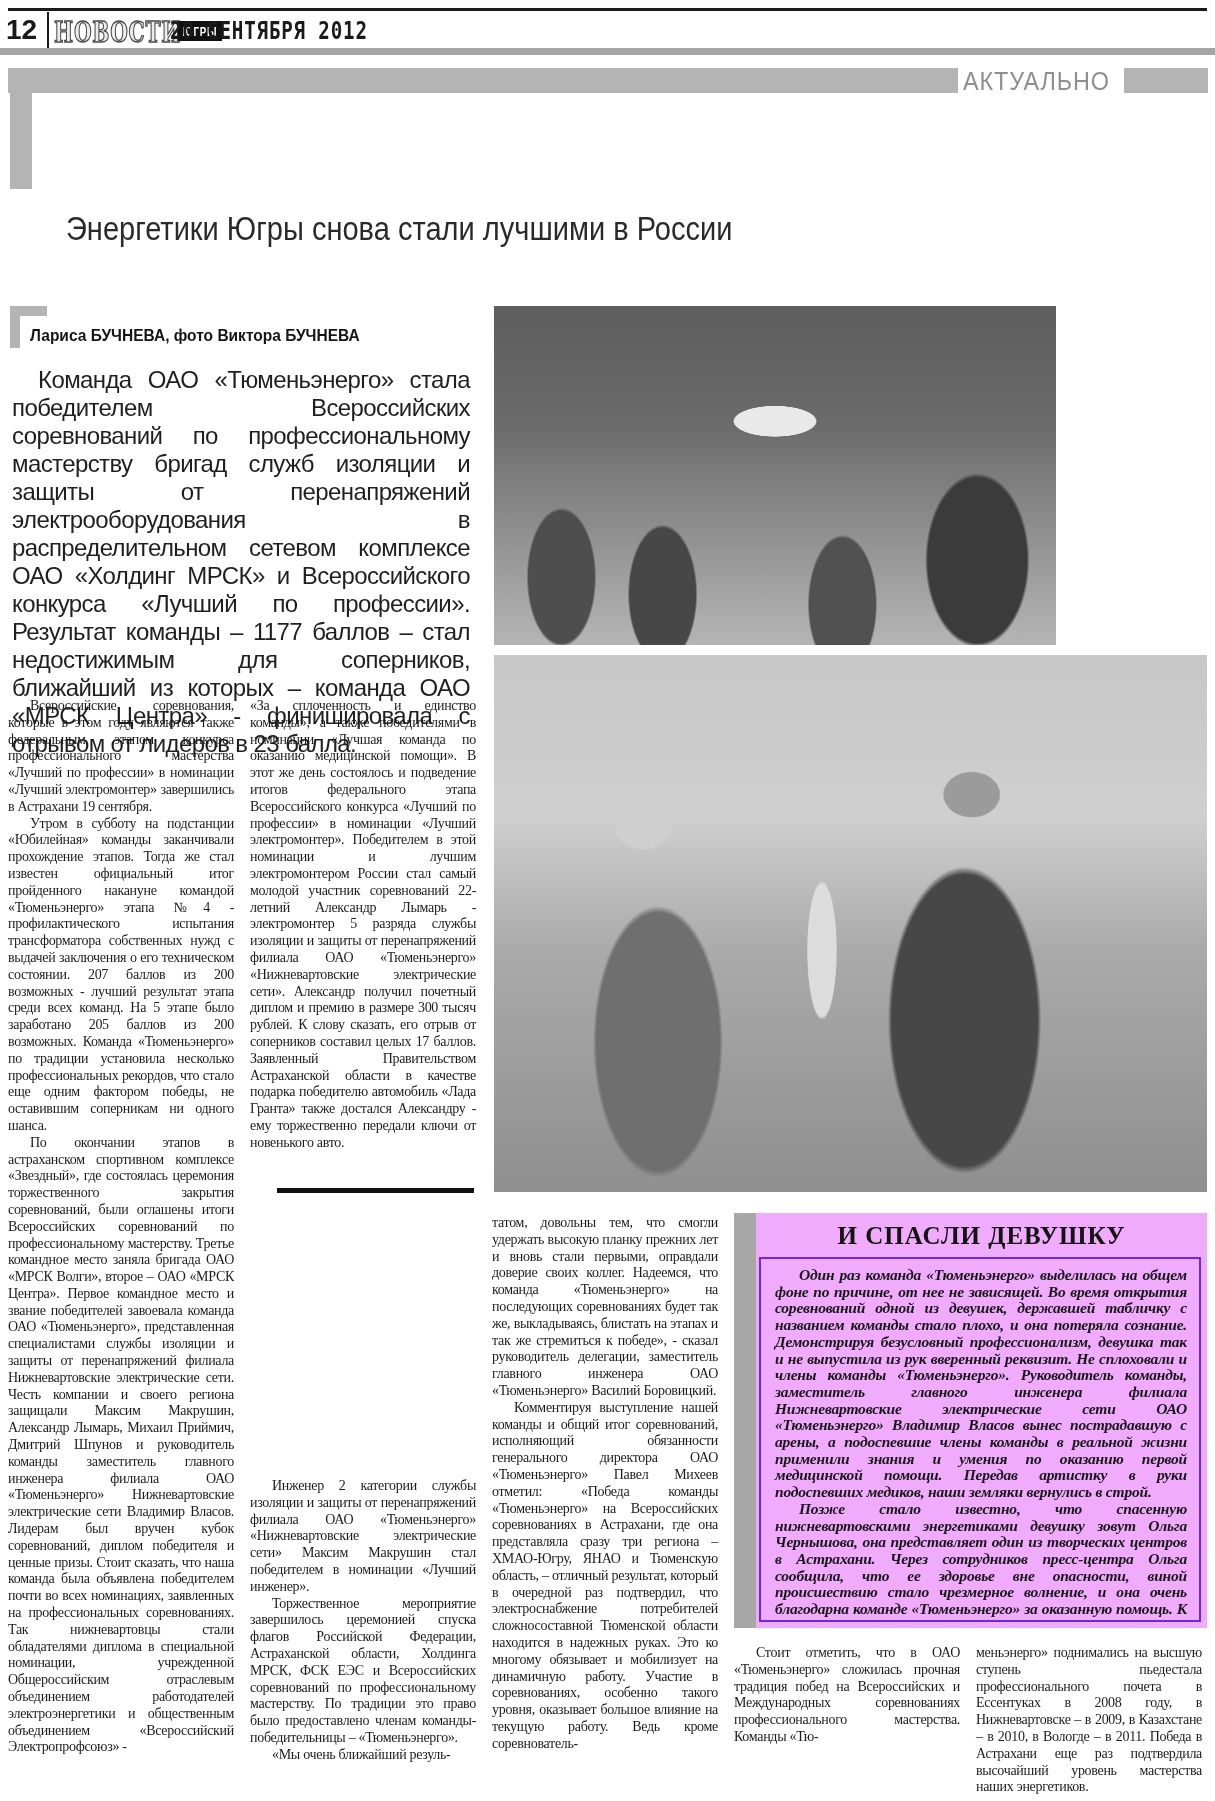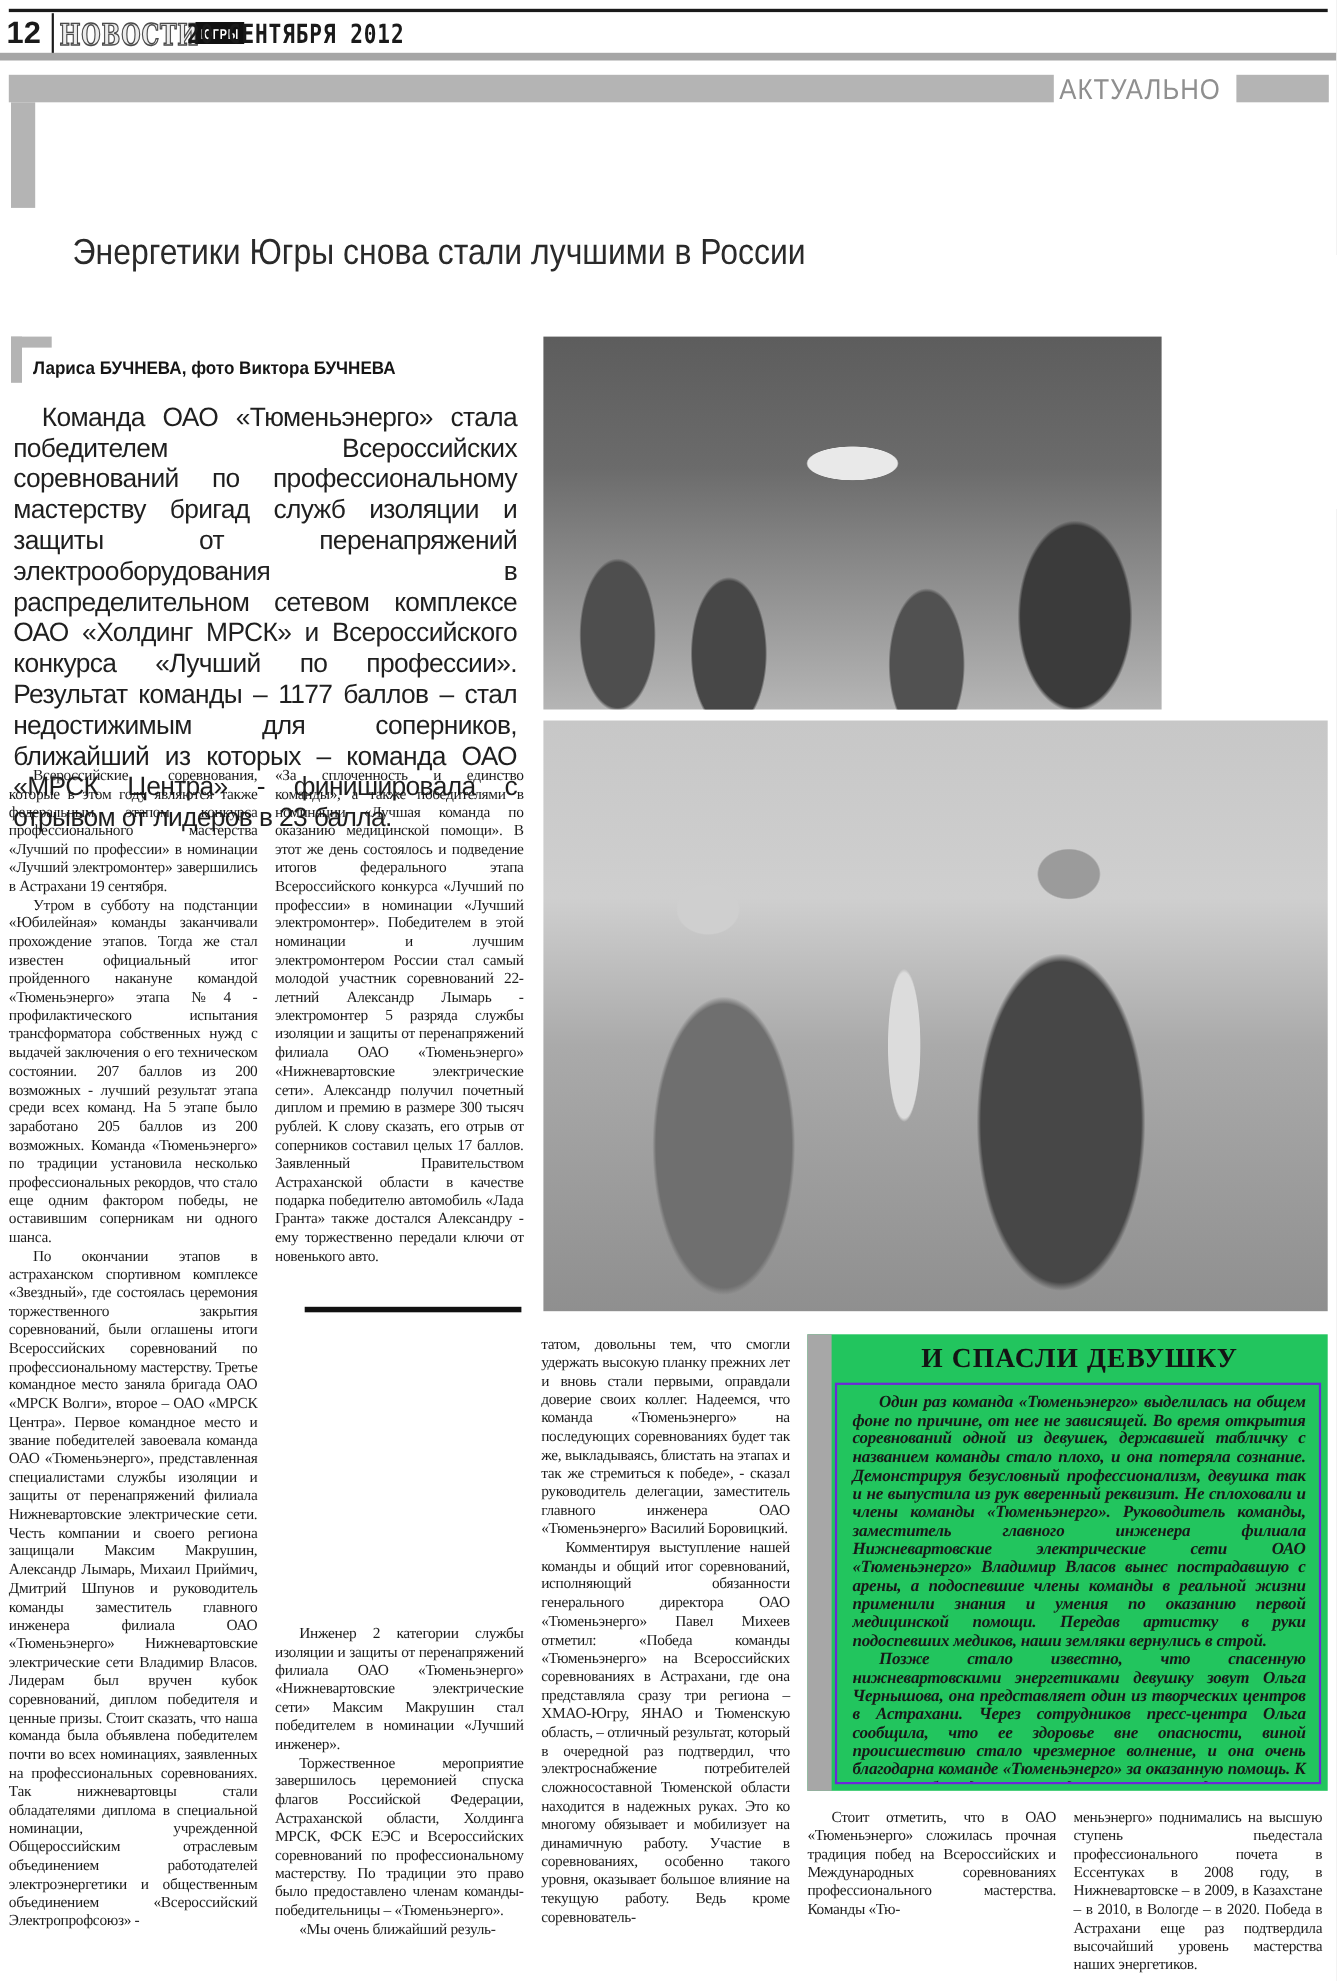--- a/index.html
+++ b/index.html
@@ -62,21 +62,21 @@
   #col1{left:8px;top:698px;width:226px;height:1100px;}
   #col2a{left:250px;top:698px;width:226px;height:492px;}
   #quote-rule{left:277px;top:1188px;width:197px;height:5px;background:#111;}
   #quote{left:277px;top:1202px;width:198px;font:400 18.5px/23px "Liberation Sans",sans-serif;
         letter-spacing:-.3px;color:#222;}
   #col2b{left:250px;top:1478px;width:226px;height:322px;}
   #col3{left:492px;top:1215px;width:226px;height:585px;}
   #col4b{left:734px;top:1645px;width:226px;height:155px;}
   #col5b{left:976px;top:1645px;width:226px;height:155px;}
   
-  #sidebar{left:734px;top:1213px;width:473px;height:415px;background:#22c55e;}
+  #sidebar{left:734px;top:1213px;width:473px;height:415px;background:#f0abfc;}
   #sidebar .strip{position:absolute;left:0;top:0;width:22px;height:100%;background:#a7a7a7;}
   #sidebar .sb-title{position:absolute;left:22px;right:0;top:9px;text-align:center;
         font:700 25px "Liberation Serif",serif;letter-spacing:1px;color:#141414;}
   #sidebar .sb-body{position:absolute;left:25px;top:44px;right:6px;bottom:6px;
         border:2px solid #6d28d9;padding:8px 12px 0 14px;overflow:hidden;
         font:700 italic 15.5px/16.7px "Liberation Serif",serif;font-style:italic;
         text-align:justify;color:#171717;letter-spacing:-.2px;}
   #sidebar .sb-body p{margin:0;text-indent:24px;}
 </style>
 </head>
@@ -138,16 +138,16 @@
       <p>Один раз команда «Тюменьэнерго» выделилась на общем фоне по причине, от нее не зависящей. Во время открытия соревнований одной из девушек, державшей табличку с названием команды стало плохо, и она потеряла сознание. Демонстрируя безусловный профессионализм, девушка так и не выпустила из рук вверенный реквизит. Не сплоховали и члены команды «Тюменьэнерго». Руководитель команды, заместитель главного инженера филиала Нижневартовские электрические сети ОАО «Тюменьэнерго» Владимир Власов вынес пострадавшую с арены, а подоспевшие члены команды в реальной жизни применили знания и умения по оказанию первой медицинской помощи. Передав артистку в руки подоспевших медиков, наши земляки вернулись в строй.</p>
       <p>Позже стало известно, что спасенную нижневартовскими энергетиками девушку зовут Ольга Чернышова, она представляет один из творческих центров в Астрахани. Через сотрудников пресс-центра Ольга сообщила, что ее здоровье вне опасности, виной происшествию стало чрезмерное волнение, и она очень благодарна команде «Тюменьэнерго» за оказанную помощь. К словам благодарности девушки присоединились и организаторы соревнований, особенно отметив моментальную реакцию команды и ее профессиональные действия при оказании первой помощи.</p>
     </div>
   </div>
 
   <div class="abs col" id="col4b">
     <p>Стоит отметить, что в ОАО «Тюменьэнерго» сложилась прочная традиция побед на Всероссийских и Международных соревнованиях профессионального мастерства. Команды «Тю-</p>
   </div>
 
   <div class="abs col" id="col5b">
-    <p class="cont">меньэнерго» поднимались на высшую ступень пьедестала профессионального почета в Ессентуках в 2008 году, в Нижневартовске – в 2009, в Казахстане – в 2010, в Вологде – в 2020. Победа в Астрахани еще раз подтвердила высочайший уровень мастерства наших энергетиков.</p>
+    <p class="cont">меньэнерго» поднимались на высшую ступень пьедестала профессионального почета в Ессентуках в 2008 году, в Нижневартовске – в 2009, в Казахстане – в 2010, в Вологде – в 2011. Победа в Астрахани еще раз подтвердила высочайший уровень мастерства наших энергетиков.</p>
   </div>
 
 </div>
 
 </body></html>

